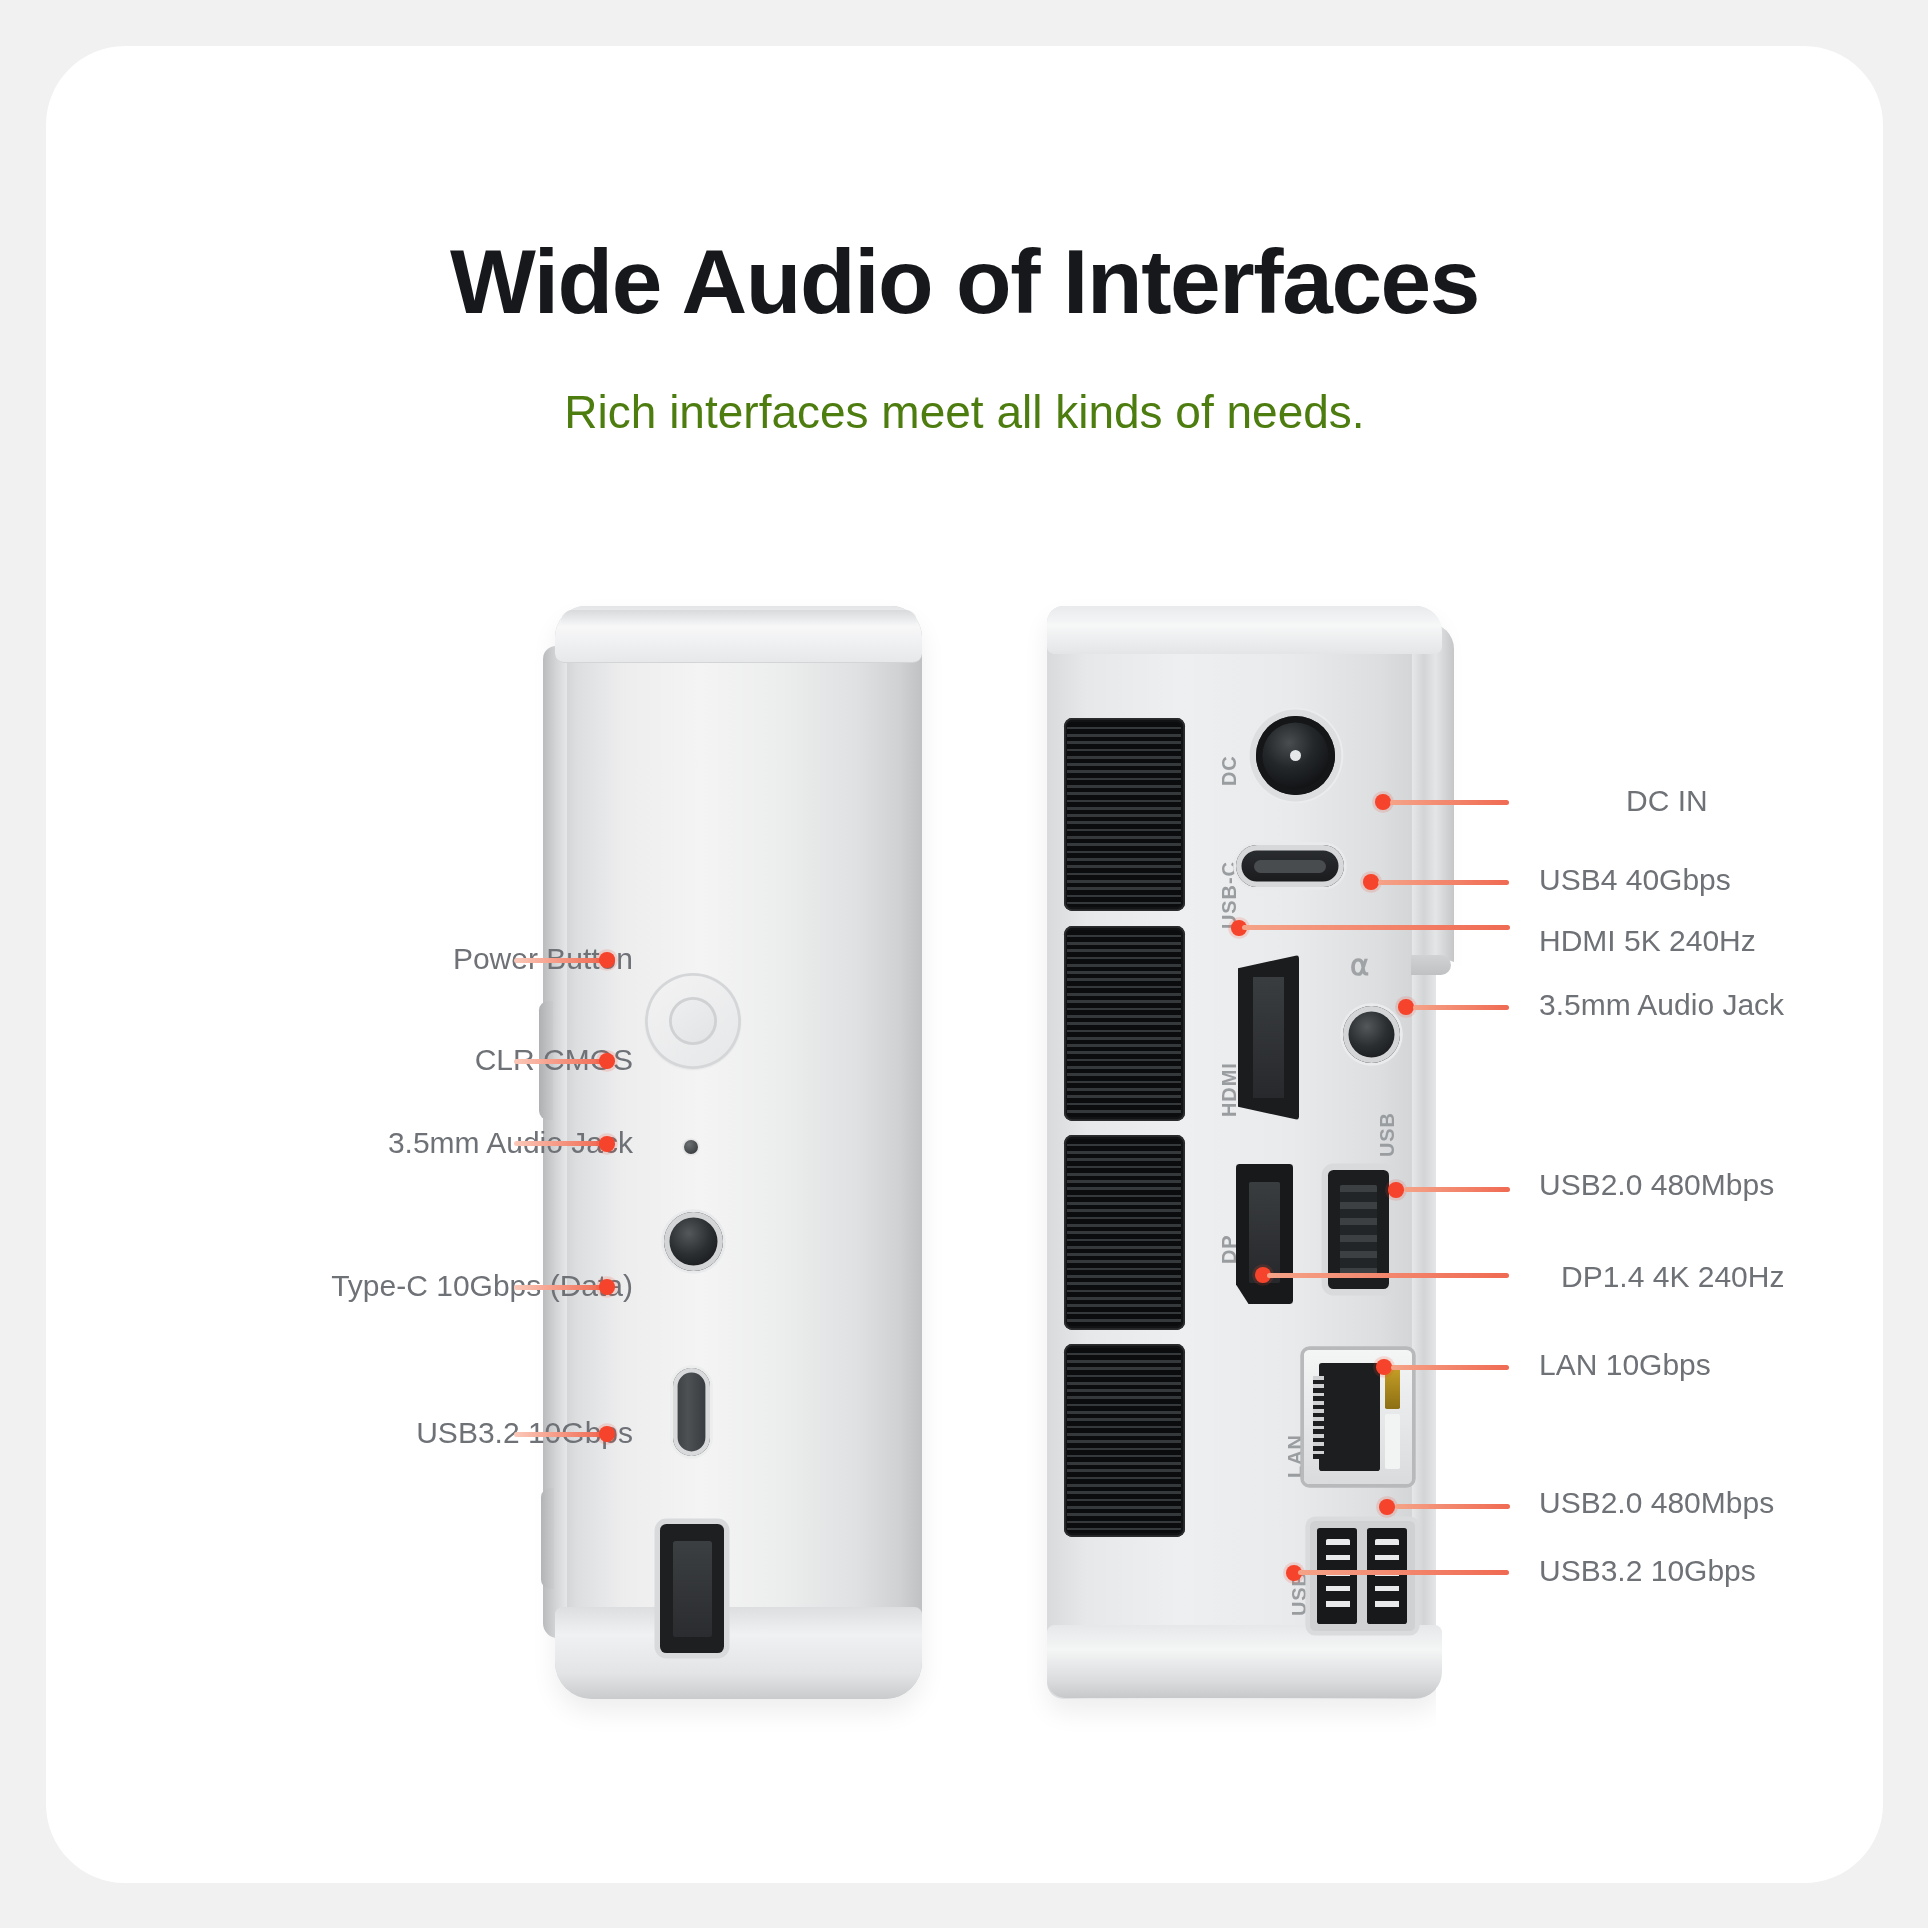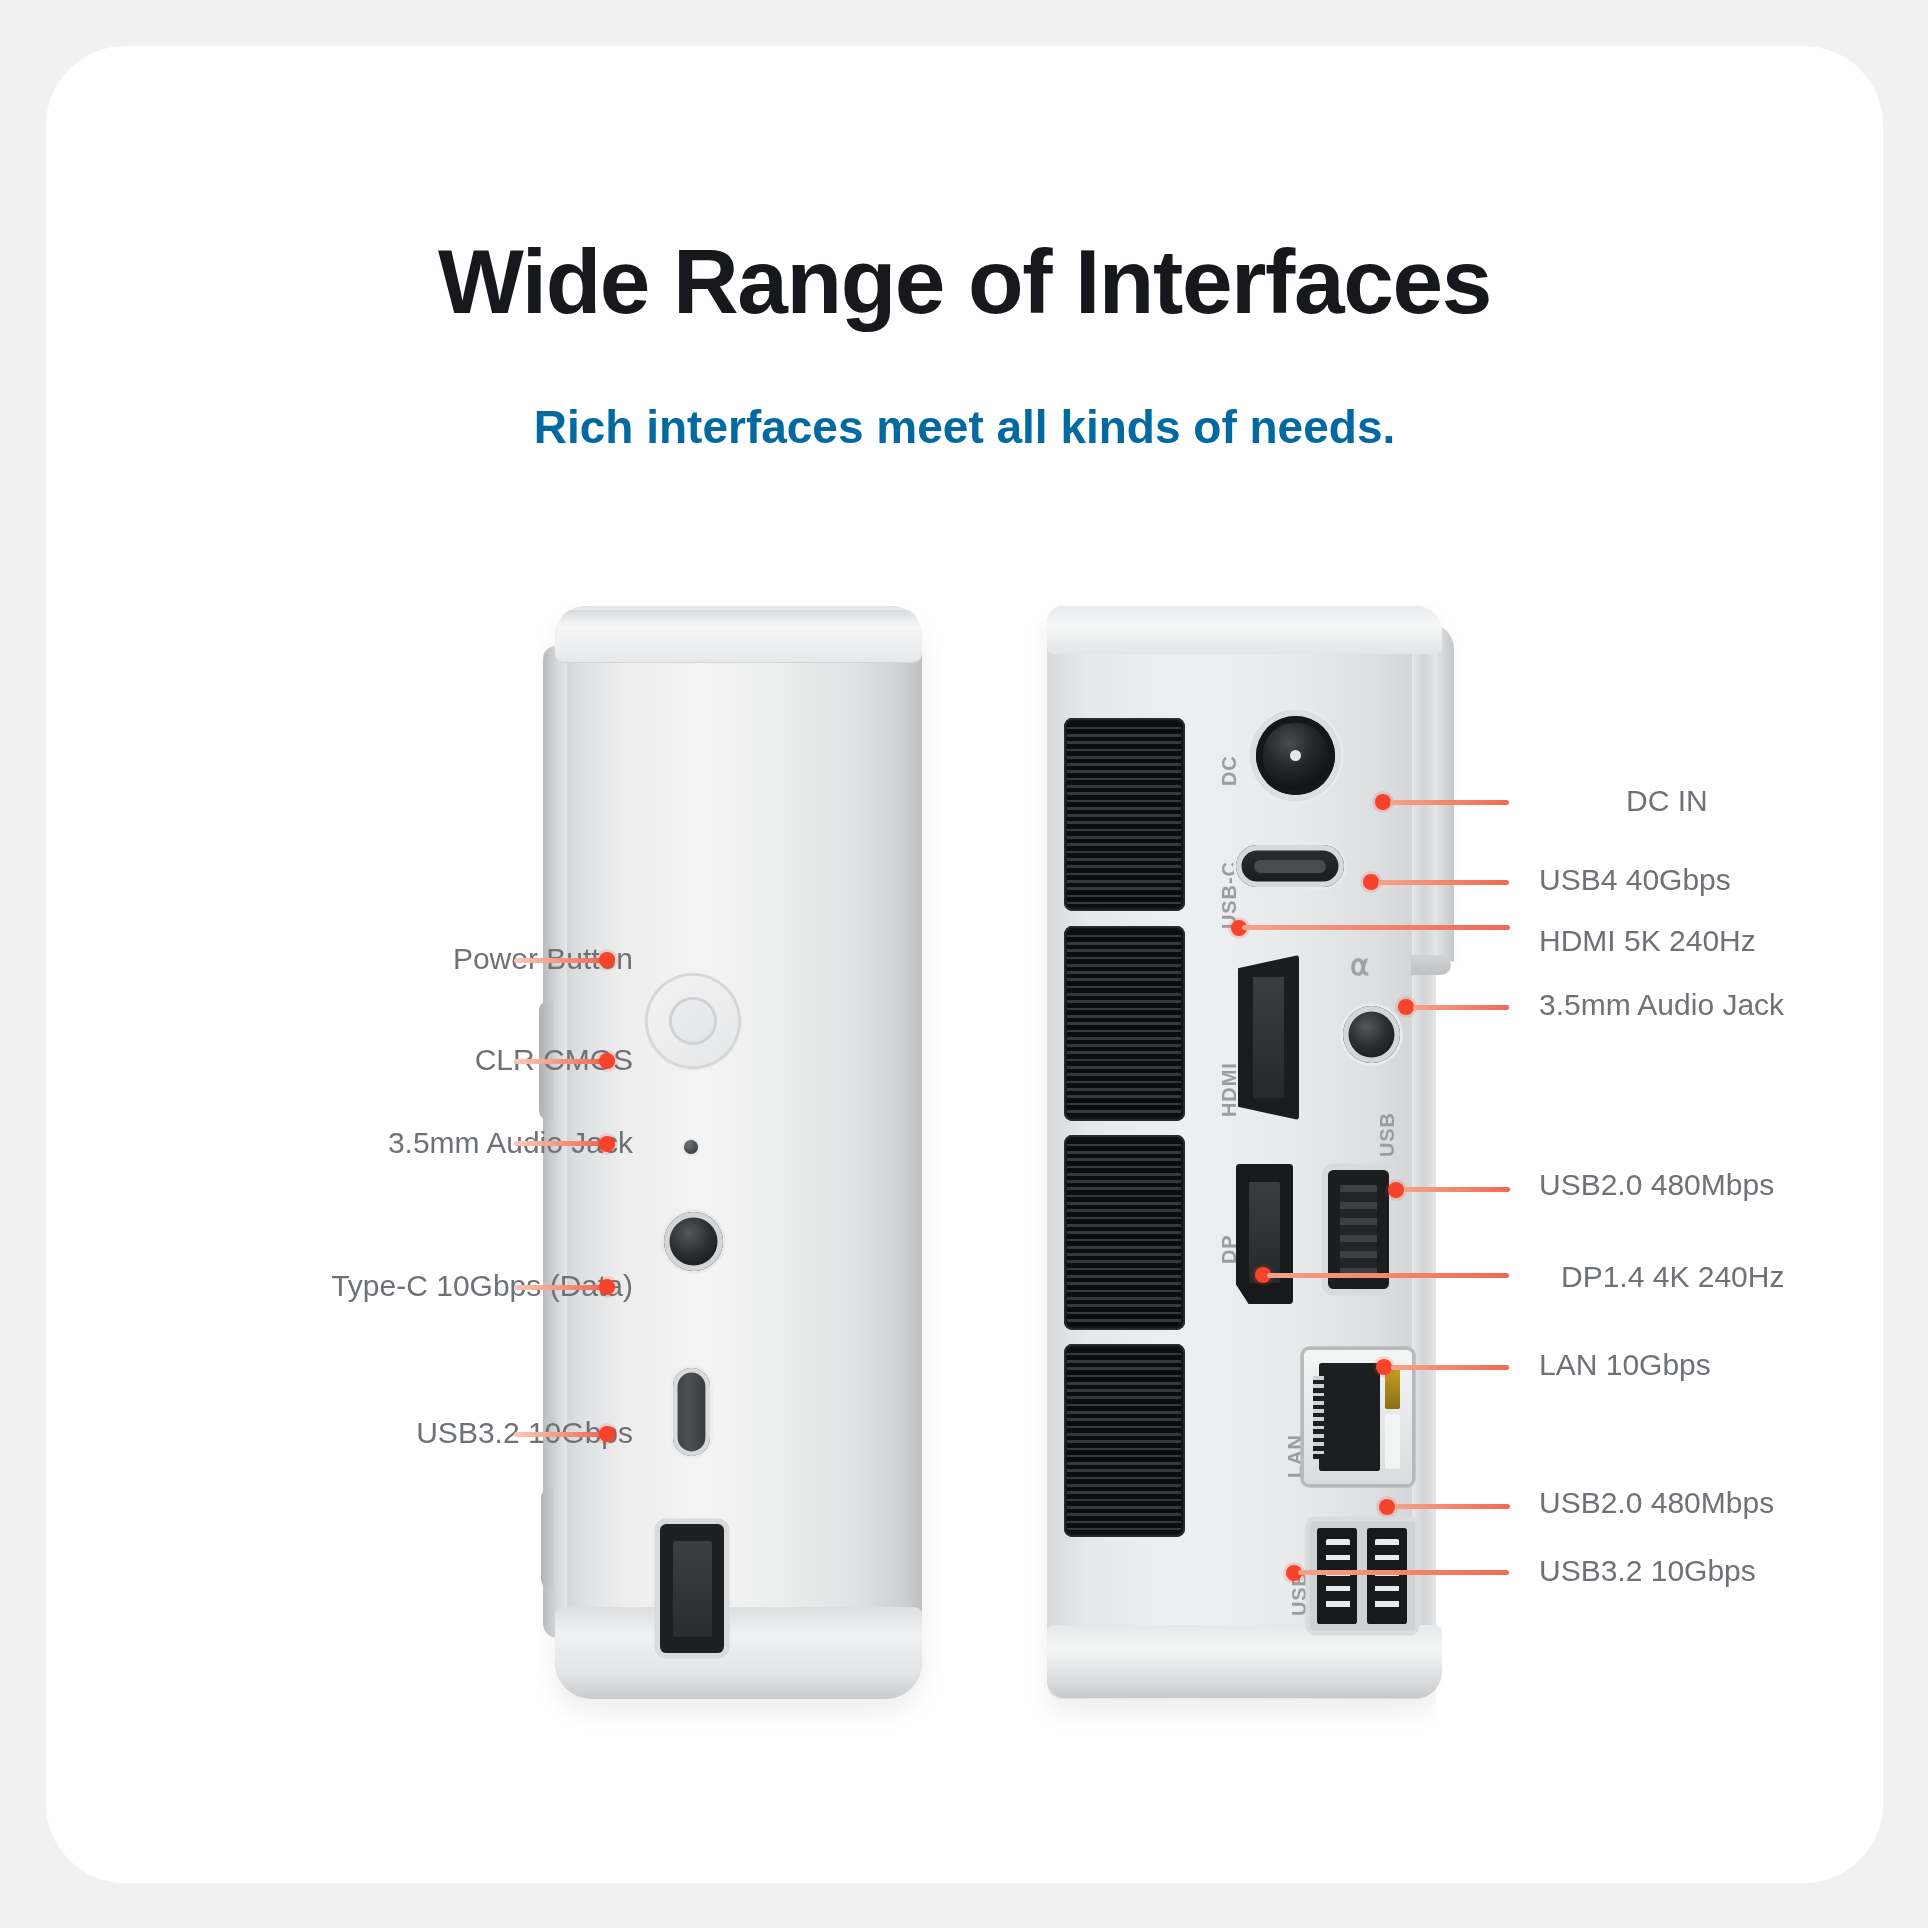--- a/index.html
+++ b/index.html
@@ -20,25 +20,25 @@
   
   .title {
     position:absolute; left:0; top:188px; width:100%;
     text-align:center;
     font-size:91px; line-height:1.05;
     font-weight:bold;
     letter-spacing:-1.4px;
     color:#16181c;
   }
   .subtitle {
-    position:absolute; left:0; top:354px; width:100%;
+    position:absolute; left:0; top:339px; width:100%;
     text-align:center;
     font-size:46px;
-    font-weight:700;
-    color:#0369a1;
+    font-weight:400;
+    color:#4d7c0f;
   }
 
   
   .stage { position:absolute; left:0; top:0; width:1928px; height:1928px; }
 
   
   .devL { position:absolute; left:537px; top:606px; width:386px; height:1093px; }
   .devL .body {
     position:absolute; left:18.4px; top:0; width:367px; height:1093px;
     border-radius:31px 31px 37px 37px;
@@ -324,21 +324,21 @@
     width:15.6px; height:15.6px; border-radius:50%;
     background:#f5442b;
     box-shadow:0 0 0 2.8px rgba(245,68,43,.16);
   }
 </style>
 </head>
 <body>
 
 <div class="card">
 
-  <div class="title">Wide Range of Interfaces</div>
+  <div class="title">Wide Audio of Interfaces</div>
   <div class="subtitle">Rich interfaces meet all kinds of needs.</div>
 
 </div>
 
 <div class="stage">
 
   <div class="devL">
     <div class="body"></div>
     <div class="rail"></div>
     <div class="notch"></div>

